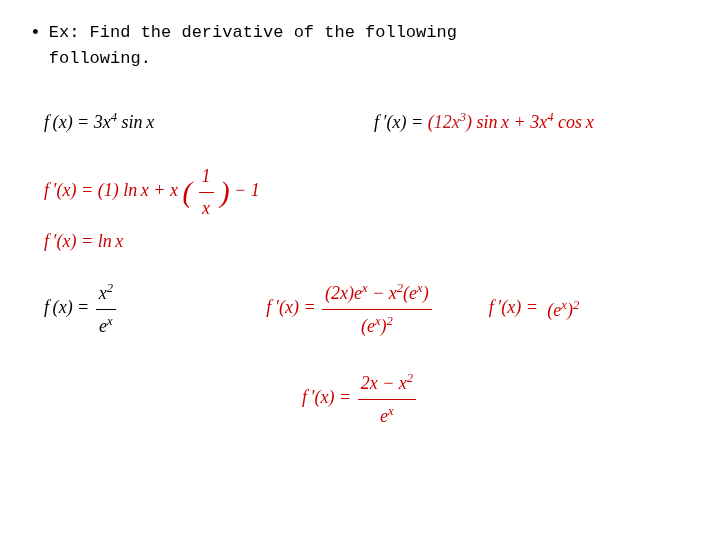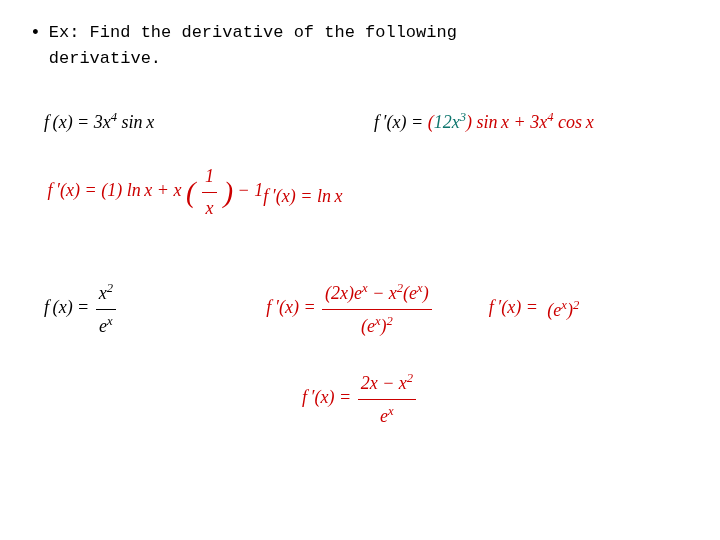--- a/index.html
+++ b/index.html
@@ -37,21 +37,21 @@
 
     .cell {
       padding: 8px 14px;
       display: flex;
       align-items: center;
       min-height: 65px;
     }
     .cell-tall {
       padding: 8px 14px;
       display: flex;
-      flex-direction: row;
+      flex-direction: column;
       justify-content: center;
       min-height: 110px;
     }
     .cell-fraction {
       padding: 8px 14px;
       display: flex;
       align-items: center;
       min-height: 90px;
     }
 
@@ -103,50 +103,50 @@
   </style>
 </head>
 <body>
 
 <div class="page">
 
   <div class="header-text">
     <span class="bullet">•</span>
     <div>
       <span>Ex:  Find the derivative of the following</span><br>
-      <span>derivative.</span>
+      <span>following.</span>
     </div>
   </div>
 
   <div class="row1">
     <div class="cell">
       <span class="math">
         <i>f</i> (<i>x</i>) = 3<i>x</i><sup>4</sup> sin <i>x</i>
       </span>
     </div>
     <div class="cell">
       <span class="math">
-        <i>f</i> ′(<i>x</i>) = <span class="math-red">(<span style="color:#0f766e">12<i>x</i><sup>3</sup></span>) sin <i>x</i> + 3<i>x</i><sup>4</sup> cos <i>x</i></span>
+        <i>f</i> ′(<i>x</i>) = <span class="math-red">(<span style="color:#b91c1c">12<i>x</i><sup>3</sup></span>) sin <i>x</i> + 3<i>x</i><sup>4</sup> cos <i>x</i></span>
       </span>
     </div>
   </div>
 
   <div class="row2">
     <div class="cell-tall">
       <span class="math math-red">
         <i>f</i> ′(<i>x</i>) = (1) ln <i>x</i> + <i>x</i>
         <span class="paren-big">(</span>
         <span class="frac">
           <span class="num">1</span>
           <span class="den"><i>x</i></span>
         </span>
         <span class="paren-big">)</span>
         − 1
       </span>
-      <span class="math math-red" style="margin-top:20px;">
+      <span class="math math-red" style="margin-top:4px;">
         <i>f</i> ′(<i>x</i>) = ln <i>x</i>
       </span>
     </div>
   </div>
 
   <div class="row3">
     <div class="cell-fraction">
       <span class="math">
         <i>f</i> (<i>x</i>) =
         <span class="frac">

